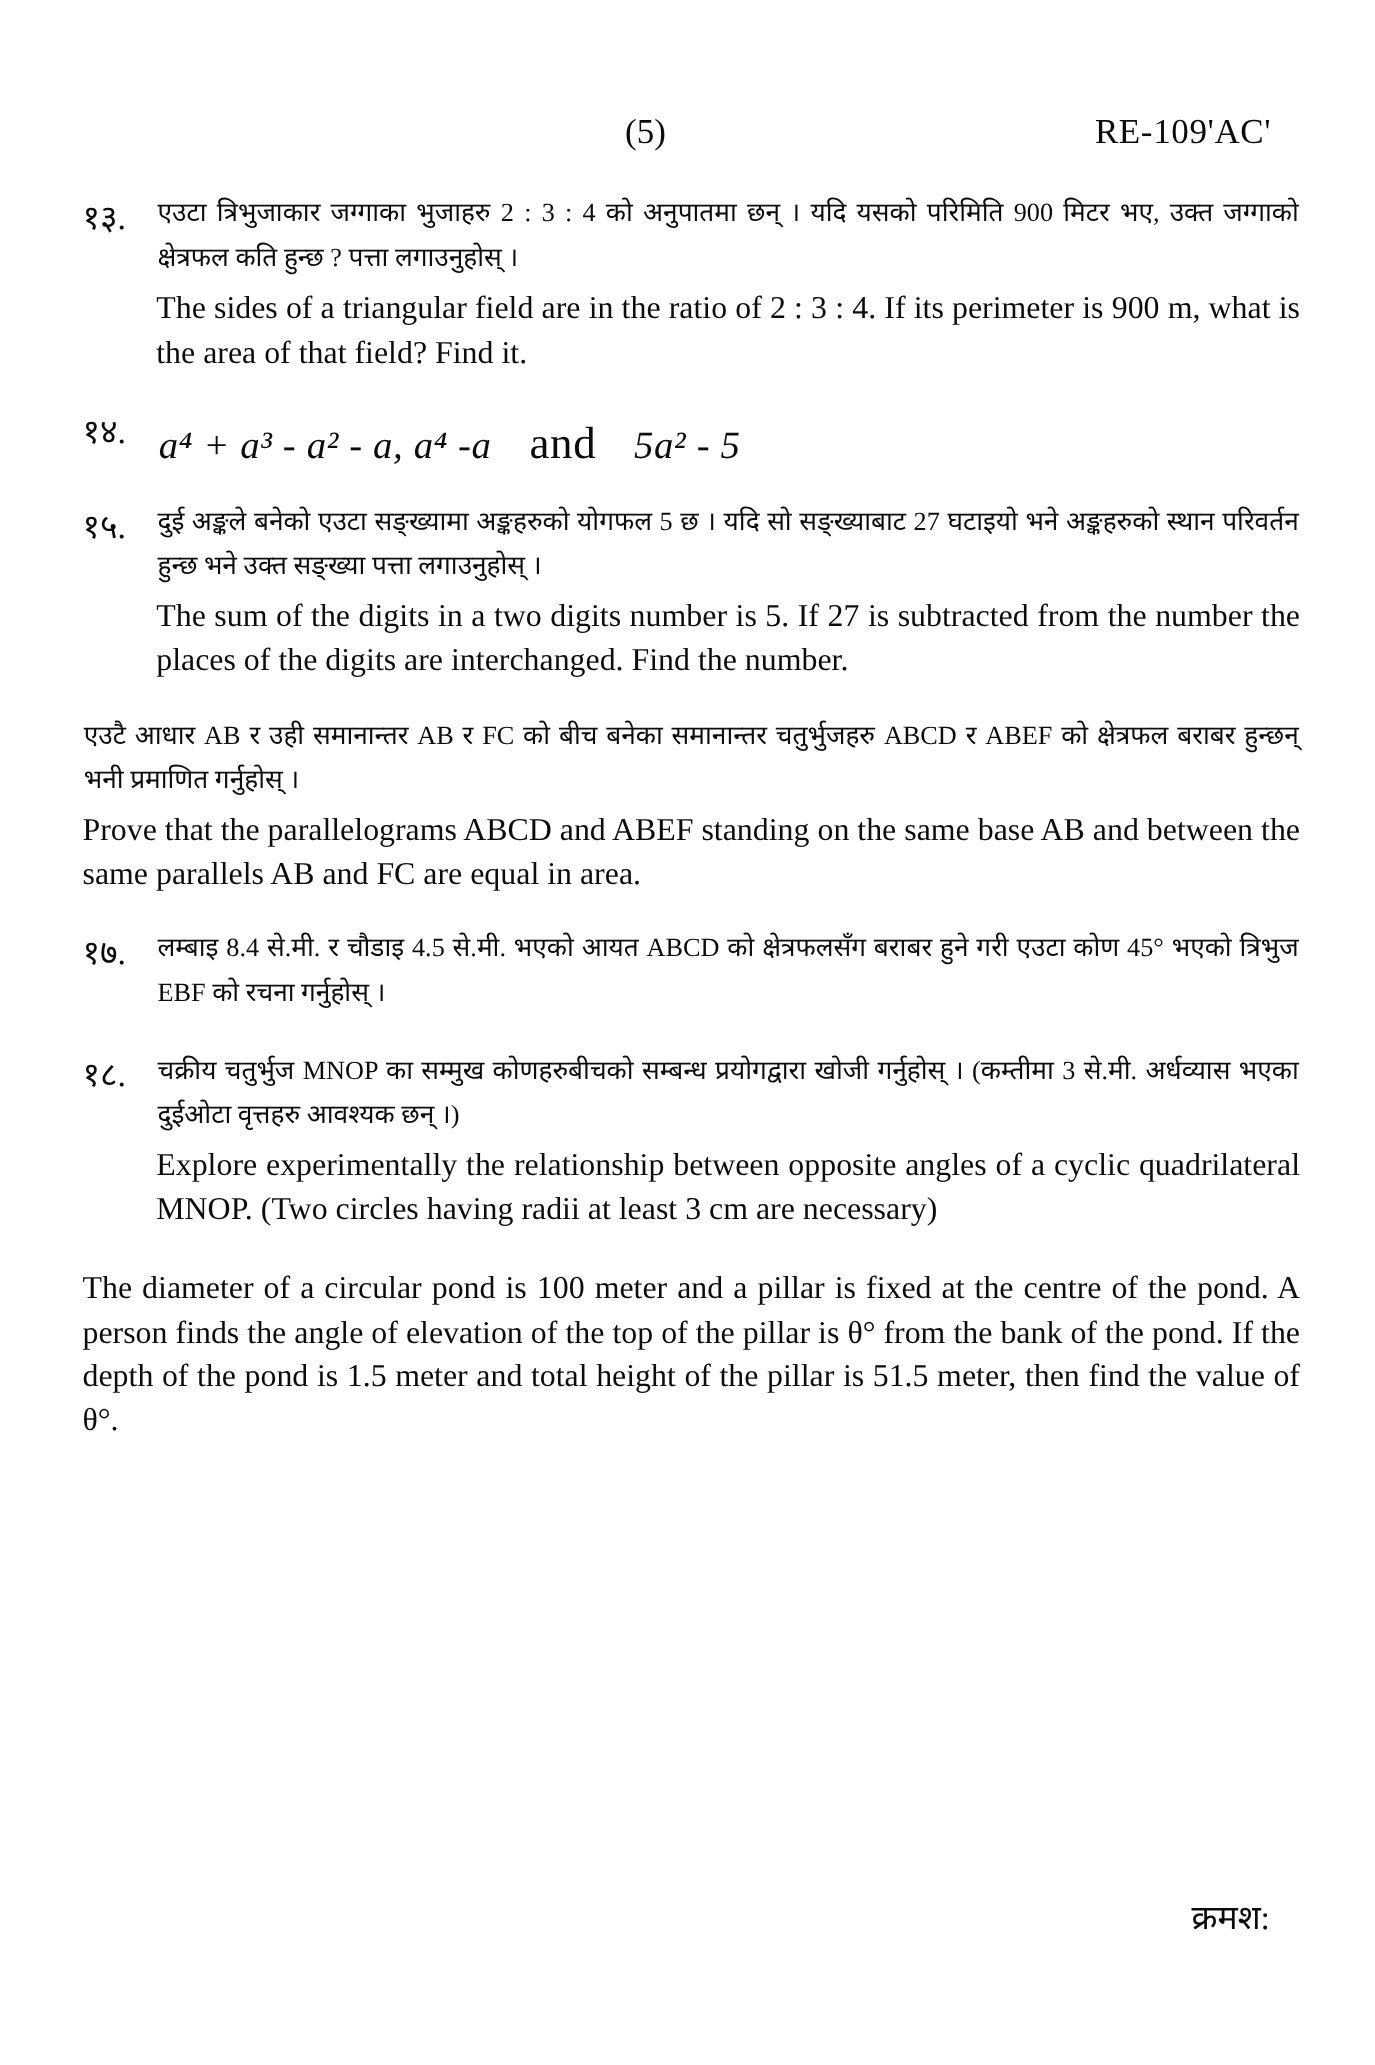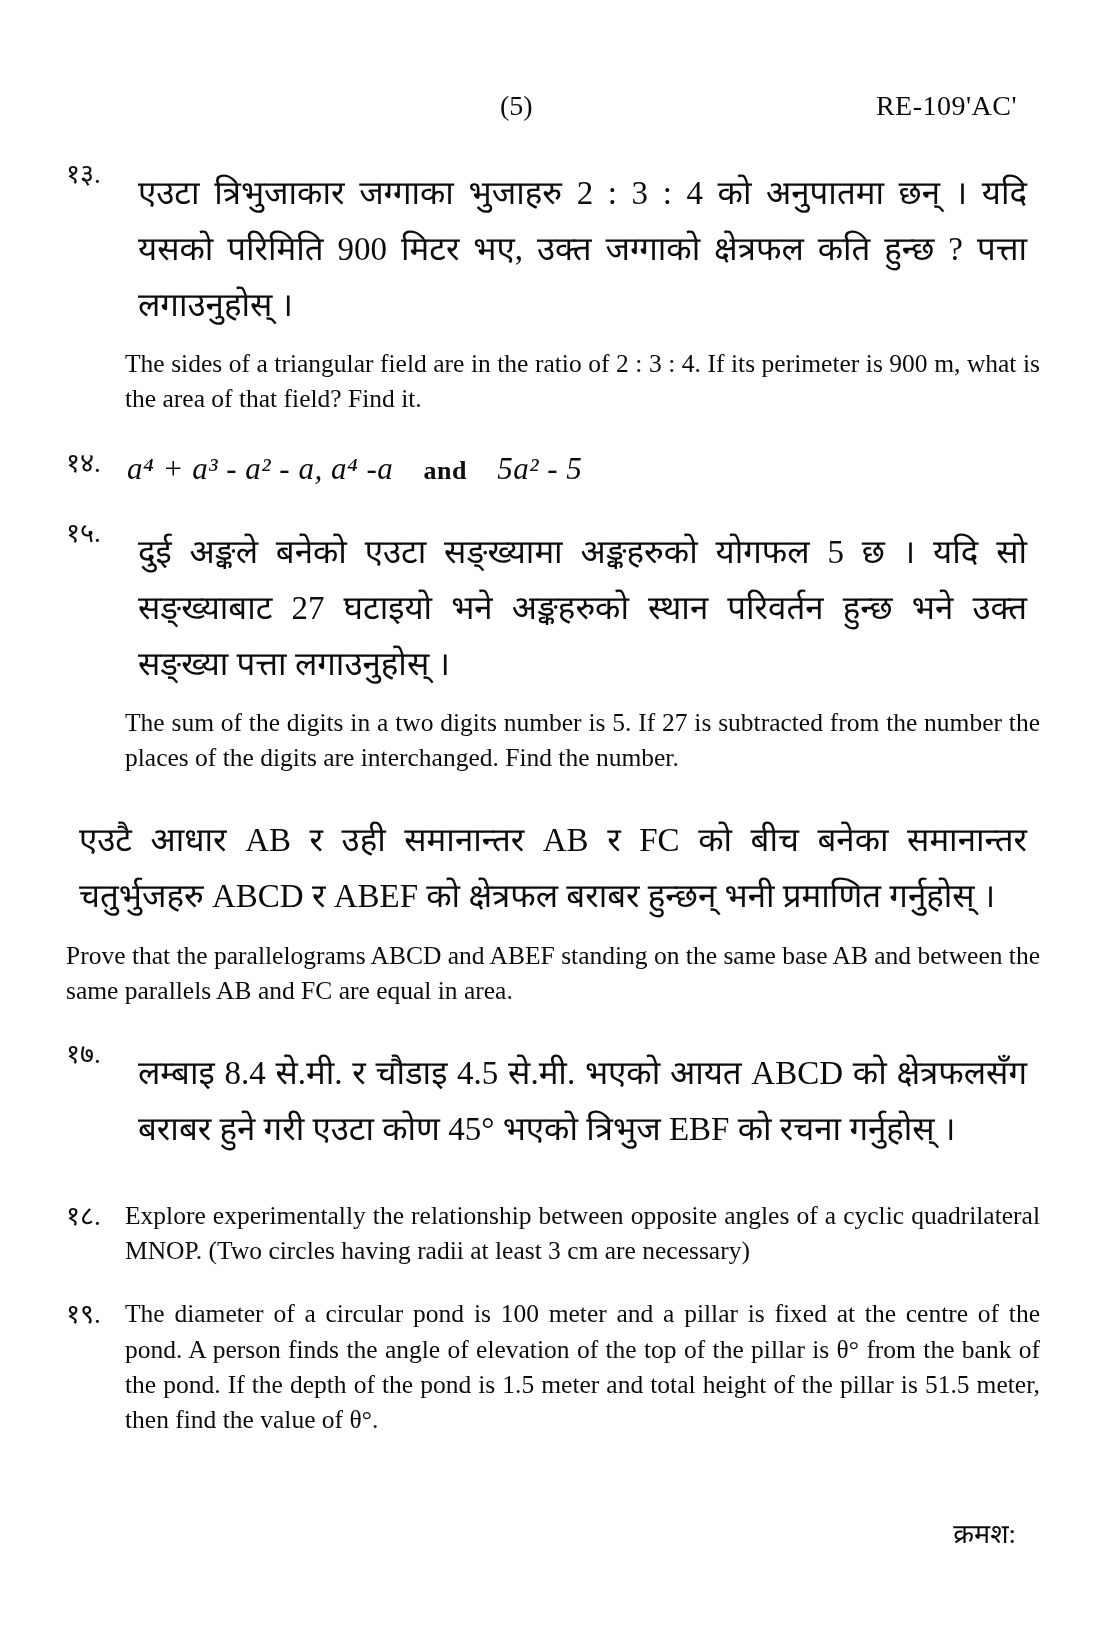--- a/index.html
+++ b/index.html
@@ -26,32 +26,32 @@
 
   .question { display: flex; margin-bottom: 24px; }
   .q-num {
     flex: 0 0 59px;
     width: 59px;
     font-size: 27px;
     line-height: 1.7;
   }
   .q-body { flex: 1; min-width: 0; }
   .nepali {
-    margin: 13px;
-    font-size: 33px;
+    margin: 1px;
+    font-size: 21px;
     line-height: 1.7;
     text-align: justify;
   }
   .math-line {
     margin: 10px 0 0 2px;
     font-size: 31px;
     letter-spacing: 0.5px;
   }
   .math-var { font-style: italic; }
-  .math-and { font-style: normal; margin: 0 22px; font-size: 26px; font-weight: bold; }
+  .math-and { font-style: normal; margin: 0 22px; font-size: 36px; }
   .english {
     margin: 4px 0 0;
     font-size: 25.5px;
     line-height: 1.38;
     text-align: justify;
   }
   .page-footer {
     position: absolute;
     top: 1514px;
     right: 84px;
@@ -105,26 +105,26 @@
   <div class="question">
     <div class="q-num">१७.</div>
     <div class="q-body">
       <p class="nepali">लम्बाइ 8.4 से.मी. र चौडाइ 4.5 से.मी. भएको आयत ABCD को क्षेत्रफलसँग बराबर हुने गरी एउटा कोण 45° भएको त्रिभुज EBF को रचना गर्नुहोस् ।</p>
     </div>
   </div>
 
   <div class="question">
     <div class="q-num">१८.</div>
     <div class="q-body">
+      <p class="nepali">चक्रीय चतुर्भुज MNOP का सम्मुख कोणहरुबीचको सम्बन्ध प्रयोगद्वारा खोजी गर्नुहोस् । (कम्तीमा 3 से.मी. अर्धव्यास भएका दुईओटा वृत्तहरु आवश्यक छन् ।)</p>
       <p class="english">Explore experimentally the relationship between opposite angles of a cyclic quadrilateral MNOP. (Two circles having radii at least 3 cm are necessary)</p>
     </div>
   </div>
 
   <div class="question">
-    <div class="q-num">१९.</div>
     <div class="q-body">
       <p class="english">The diameter of a circular pond is 100 meter and a pillar is fixed at the centre of the pond. A person finds the angle of elevation of the top of the pillar is θ° from the bank of the pond. If the depth of the pond is 1.5 meter and total height of the pillar is 51.5 meter, then find the value of θ°.</p>
     </div>
   </div>
 
   <div class="page-footer">क्रमश:</div>
 
 </div>
 
 </body></html>

